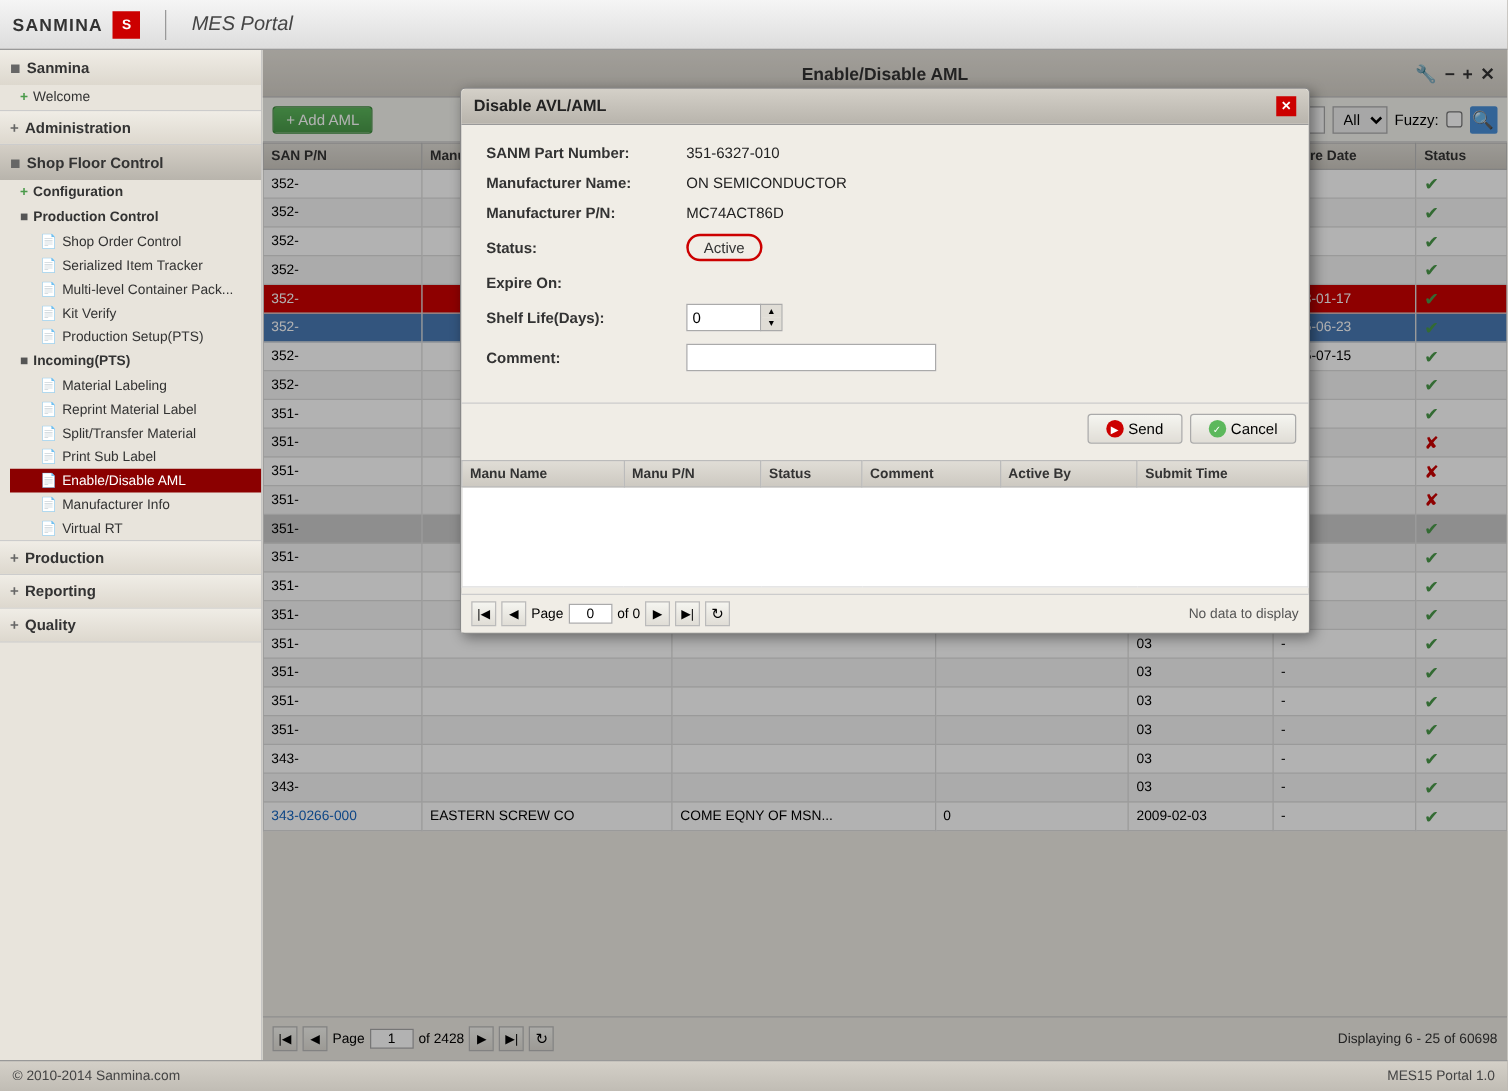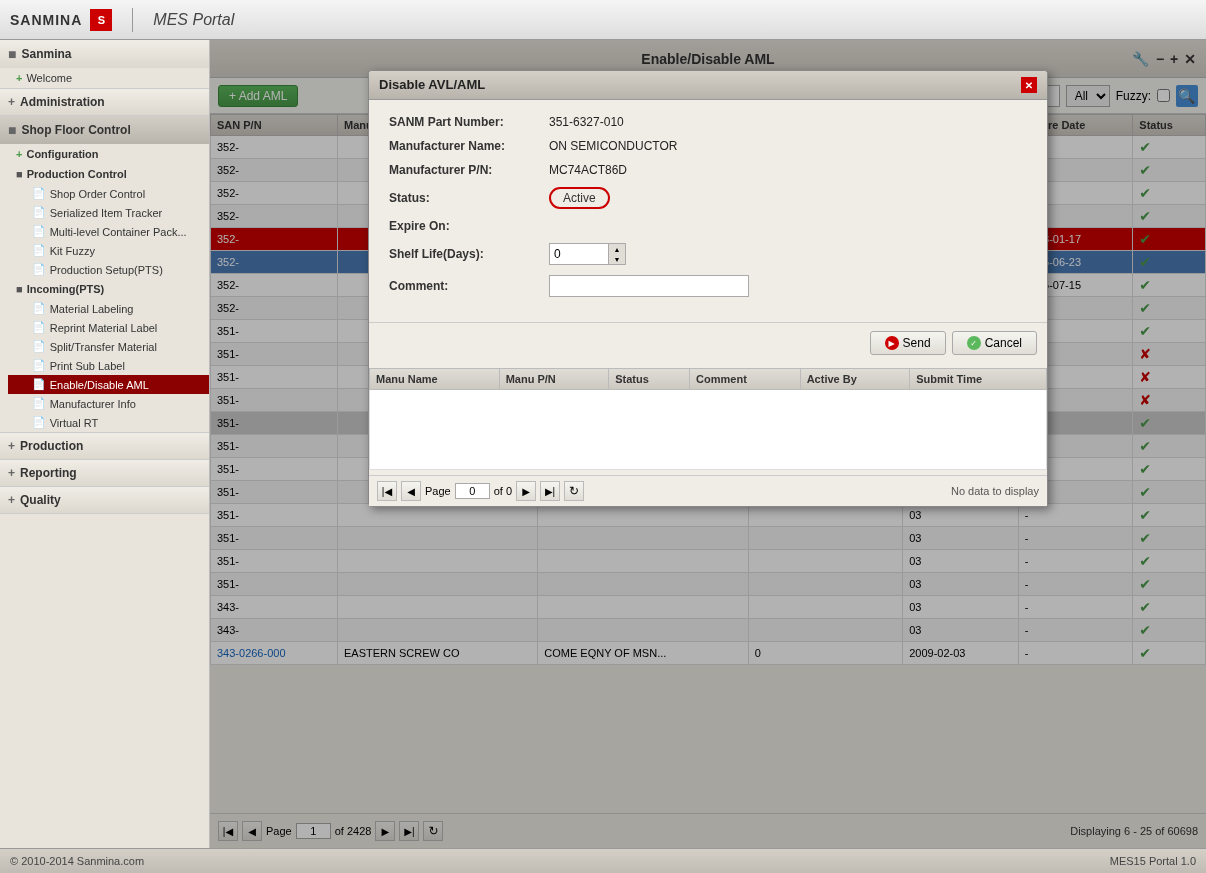--- a/index.html
+++ b/index.html
@@ -523,21 +523,21 @@
         <div class="sidebar-sub-item">
           <span>📄</span>
           <span>Serialized Item Tracker</span>
         </div>
         <div class="sidebar-sub-item">
           <span>📄</span>
           <span>Multi-level Container Pack...</span>
         </div>
         <div class="sidebar-sub-item">
           <span>📄</span>
-          <span>Kit Fuzzy</span>
+          <span>Kit Verify</span>
         </div>
         <div class="sidebar-sub-item">
           <span>📄</span>
           <span>Production Setup(PTS)</span>
         </div>
       </div>
 
       <div class="sidebar-subsection">
         <div class="sidebar-subsection-header">
           <span style="color:#555;">■</span>

